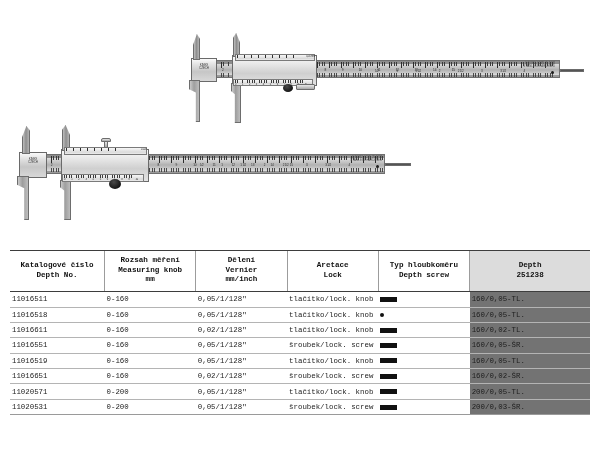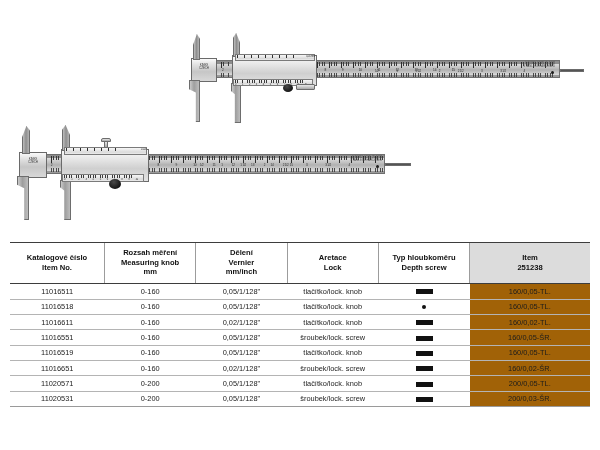--- a/index.html
+++ b/index.html
@@ -156,25 +156,26 @@
     position: absolute;
     width: 3px; height: 3px;
     background: #1d1d1d;
     border-radius: 50%;
   }
 
   
   .spec-table {
     position: absolute;
     left: 10px;
-    top: 242px;
+    top: 250px;
     width: 580px;
     border-collapse: collapse;
     font-size: 7.4px;
     table-layout: fixed;
+    font-family: Liberation Mono, monospace;
   }
   .spec-table thead th {
     border-top: 1.6px solid #3d3d3d;
     border-bottom: 1.6px solid #3d3d3d;
     padding: 5px 2px 6px 2px;
     font-size: 7.6px;
     font-weight: bold;
     text-align: center;
     vertical-align: middle;
     line-height: 1.28;
@@ -183,30 +184,30 @@
   .spec-table thead th.sep {
     border-left: 1px solid #9c9c9c;
   }
   .spec-table thead th.code-head {
     background: #dcdcdc;
     border-left: 1px solid #9c9c9c;
   }
   .spec-table tbody td {
     border-bottom: 1px solid #b4b4b4;
     padding: 2.2px 2px;
-    text-align: center;
+    text-align: left;
     font-size: 7.4px;
     color: #1c1c1c;
     height: 10px;
   }
   .spec-table tbody tr:last-child td {
     border-bottom: 1.4px solid #9a9a9a;
   }
   .spec-table tbody td.code-cell {
-    background: #a16207;
+    background: #737373;
   }
   .hdr-line { display: block; }
 
   
   .gauge-bar {
     display: inline-block;
     width: 17px;
     height: 5px;
     background: #111111;
     vertical-align: middle;
@@ -403,42 +404,42 @@
     <col style="width:85px">
     <col style="width:85px">
     <col style="width:85px">
     <col style="width:85px">
     <col style="width:112px">
   </colgroup>
   <thead>
     <tr>
       <th>
         <span class="hdr-line">Katalogové číslo</span>
-        <span class="hdr-line">Item No.</span>
+        <span class="hdr-line">Depth No.</span>
       </th>
       <th class="sep">
         <span class="hdr-line">Rozsah měření</span>
         <span class="hdr-line">Measuring knob</span>
         <span class="hdr-line">mm</span>
       </th>
       <th class="sep">
         <span class="hdr-line">Dělení</span>
         <span class="hdr-line">Vernier</span>
         <span class="hdr-line">mm/inch</span>
       </th>
       <th class="sep">
         <span class="hdr-line">Aretace</span>
         <span class="hdr-line">Lock</span>
       </th>
       <th class="sep">
         <span class="hdr-line">Typ hloubkoměru</span>
         <span class="hdr-line">Depth screw</span>
       </th>
       <th class="code-head">
-        <span class="hdr-line">Item</span>
+        <span class="hdr-line">Depth</span>
         <span class="hdr-line">251238</span>
       </th>
     </tr>
   </thead>
   <tbody id="table-body">
       <tr>
         <td>11016511</td>
         <td>0-160</td>
         <td>0,05/1/128"</td>
         <td>tlačítko/lock. knob</td>

